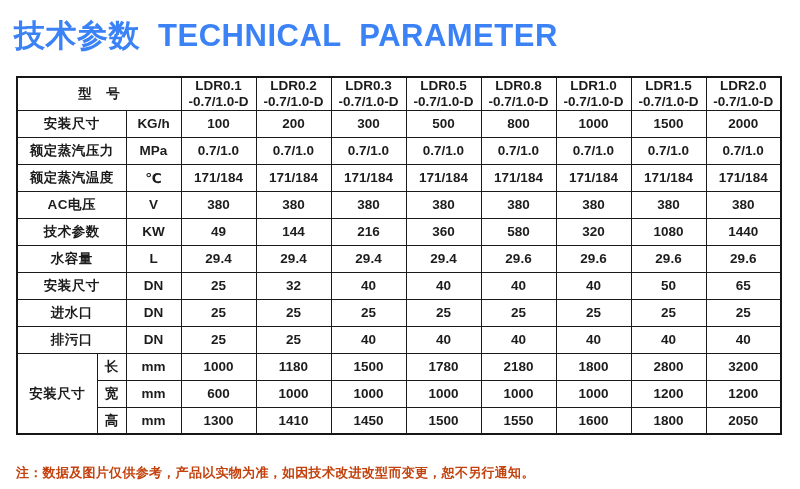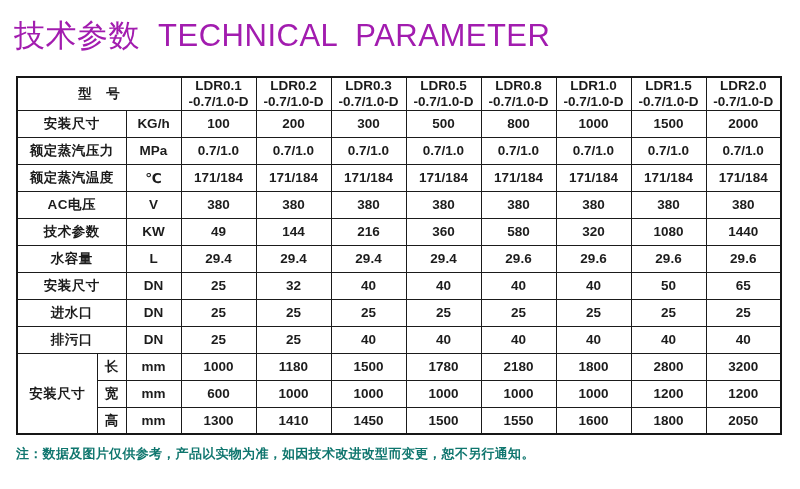--- a/index.html
+++ b/index.html
@@ -8,24 +8,24 @@
     width: 800px; height: 489px;
     background: #ffffff;
     font-family: "Liberation Sans", "DejaVu Sans", sans-serif;
     color: #141414;
     overflow: hidden;
   }
   .title {
     margin: 17px 0 12px 14px;
     font-size: 31px;
     line-height: 38px;
-    font-weight: 400;
+    font-weight: 700;
     letter-spacing: 0.5px;
     word-spacing: 9px;
-    color: #a21caf;
+    color: #3b82f6;
     white-space: nowrap;
   }
   table.spec {
     border-collapse: collapse;
     table-layout: fixed;
     width: 696px;
     margin: 21px 0 0 16px;
     border: 2px solid #161616;
   }
   table.spec td {
@@ -40,24 +40,24 @@
     overflow: hidden;
     white-space: nowrap;
   }
   tr.header-row td { height: 31px; }
   td.model-cell { font-size: 12px; line-height: 1.18; font-weight: 600; }
   td.model-cell .l1, td.model-cell .l2 { display: block; }
   td.lbl  { font-size: 13px; letter-spacing: 0.5px; }
   td.unit { font-size: 13px; margin-left: 30px; }
   td.dim  { font-size: 13px; }
   .note {
-    margin: 10px 0 0 16px;
+    margin: 29px 0 0 16px;
     font-size: 13px;
     font-weight: 600;
-    color: #0f766e;
+    color: #c2410c;
     letter-spacing: 0.3px;
     white-space: nowrap;
   }
 </style>
 </head>
 <body>
 
 <div class="title">技术参数 TECHNICAL PARAMETER</div>
 
 <table class="spec">

